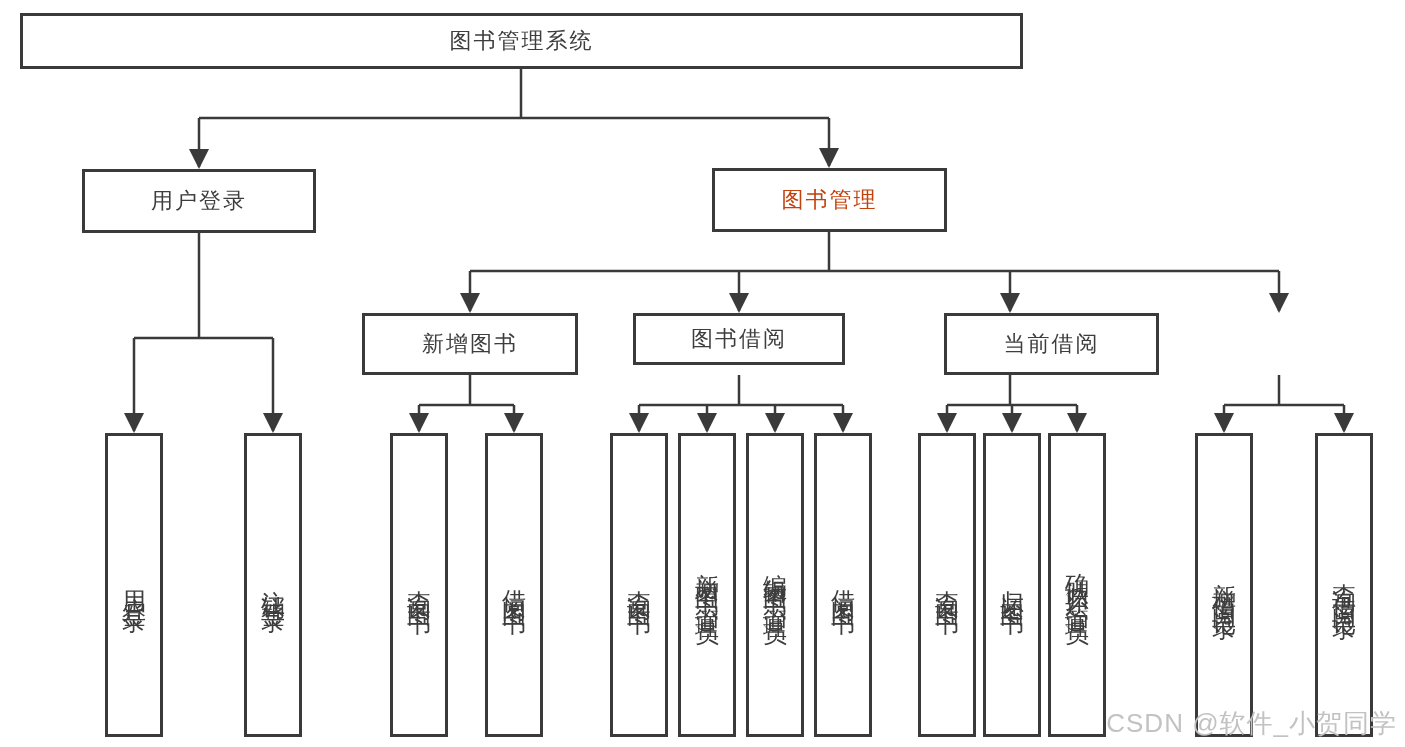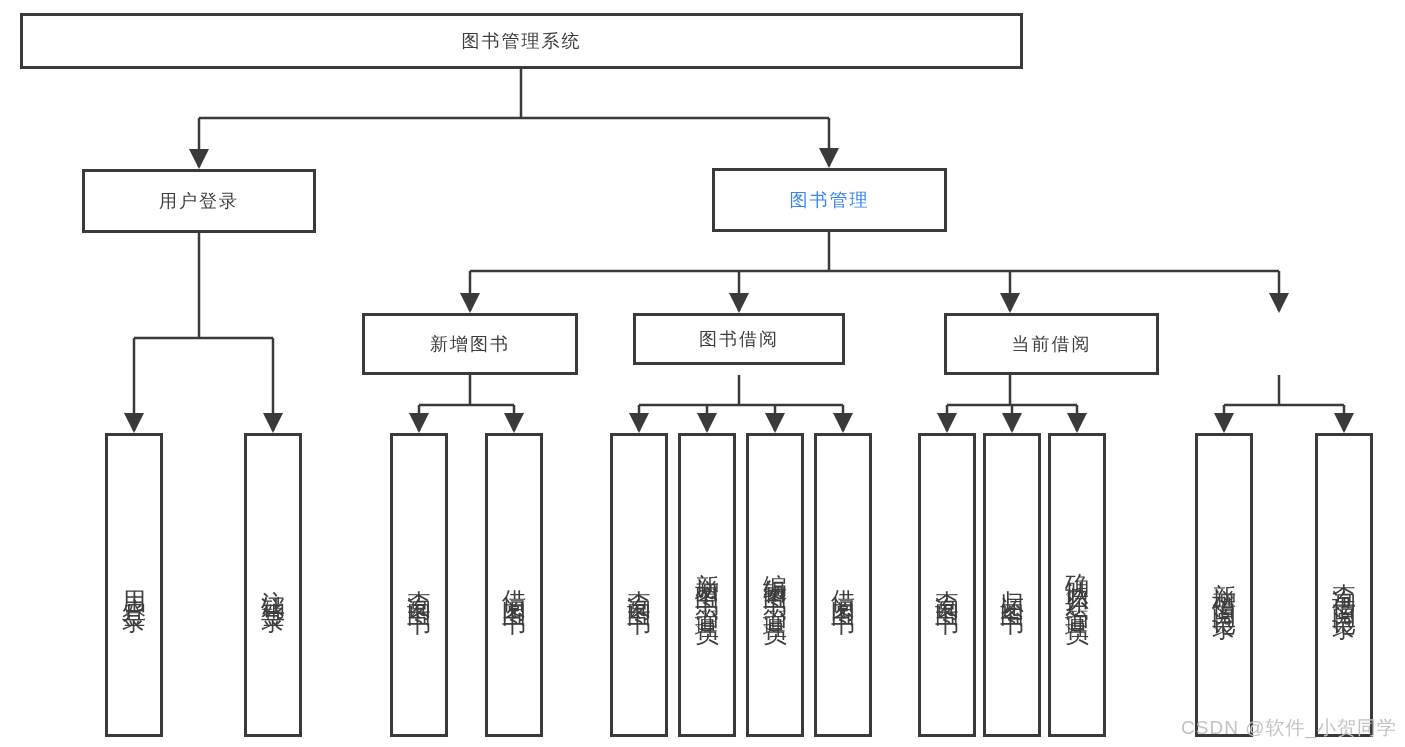--- a/index.html
+++ b/index.html
@@ -23,21 +23,21 @@
   .node {
     position: absolute;
     box-sizing: border-box;
     background: #ffffff;
     border: 3px solid #3a3a3a;
     color: #3d3d3d;
     display: flex;
     align-items: center;
     justify-content: center;
     z-index: 1;
-    font-size: 18px;
+    font-size: 22px;
     letter-spacing: 2px;
     text-align: center;
   }
   .vnode {
     writing-mode: vertical-rl;
     text-orientation: mixed;
     font-size: 24px;
     letter-spacing: 7px;
     line-height: 1;
   }
@@ -62,21 +62,21 @@
   #n-leaf-cb-return-book  { left:983px;  }
   #n-leaf-cb-confirm      { left:1048px; }
   #n-leaf-br-add-record   { left:1195px; }
   #n-leaf-br-query-record { left:1315px; }
 
   #watermark {
     position: absolute;
     right: 8px;
     bottom: 6px;
     z-index: 2;
-    font-size: 19px;
+    font-size: 26px;
     letter-spacing: 1px;
     z-index: 2;
   }
 </style>
 </head>
 <body>
 
 <div id="stage">
 
   <svg id="connectors" width="1405" height="747" viewBox="0 0 1405 747">
@@ -118,21 +118,21 @@
 
       <path d="M1279 375 V405 M1224 405 H1344"></path>
       <line x1="1224" y1="405" x2="1224" y2="431" marker-end="url(#arrow)"></line>
       <line x1="1344" y1="405" x2="1344" y2="431" marker-end="url(#arrow)"></line>
     </g>
   </svg>
 
   <div class="node" id="n-root" style="border-color: rgb(58, 58, 58); color: rgb(61, 61, 61);">图书管理系统</div>
 
   <div class="node" id="n-user-login" style="border-color: rgb(58, 58, 58); color: rgb(61, 61, 61);">用户登录</div>
-  <div class="node" id="n-book-mgmt" style="border-color: rgb(58, 58, 58); color: #3b82f6;">图书管理</div>
+  <div class="node" id="n-book-mgmt" style="border-color: rgb(58, 58, 58); color: #c2410c;">图书管理</div>
 
   <div class="node" id="n-new-book-rec" style="border-color: rgb(58, 58, 58); color: rgb(61, 61, 61);">新增图书</div>
   <div class="node" id="n-book-borrow" style="border-color: rgb(58, 58, 58); color: rgb(61, 61, 61);">图书借阅</div>
   <div class="node" id="n-current-borrow" style="border-color: rgb(58, 58, 58); color: rgb(61, 61, 61);">当前借阅</div>
 
   <div class="node vnode leaf" id="n-leaf-user-login" style="border-color: rgb(58, 58, 58); color: rgb(61, 61, 61);">用户登录</div>
   <div class="node vnode leaf" id="n-leaf-logout" style="border-color: rgb(58, 58, 58); color: rgb(61, 61, 61);">注销登录</div>
 
   <div class="node vnode leaf" id="n-leaf-nbr-query-book" style="border-color: rgb(58, 58, 58); color: rgb(61, 61, 61);">查询图书</div>
   <div class="node vnode leaf" id="n-leaf-nbr-borrow-book" style="border-color: rgb(58, 58, 58); color: rgb(61, 61, 61);">借阅图书</div>

